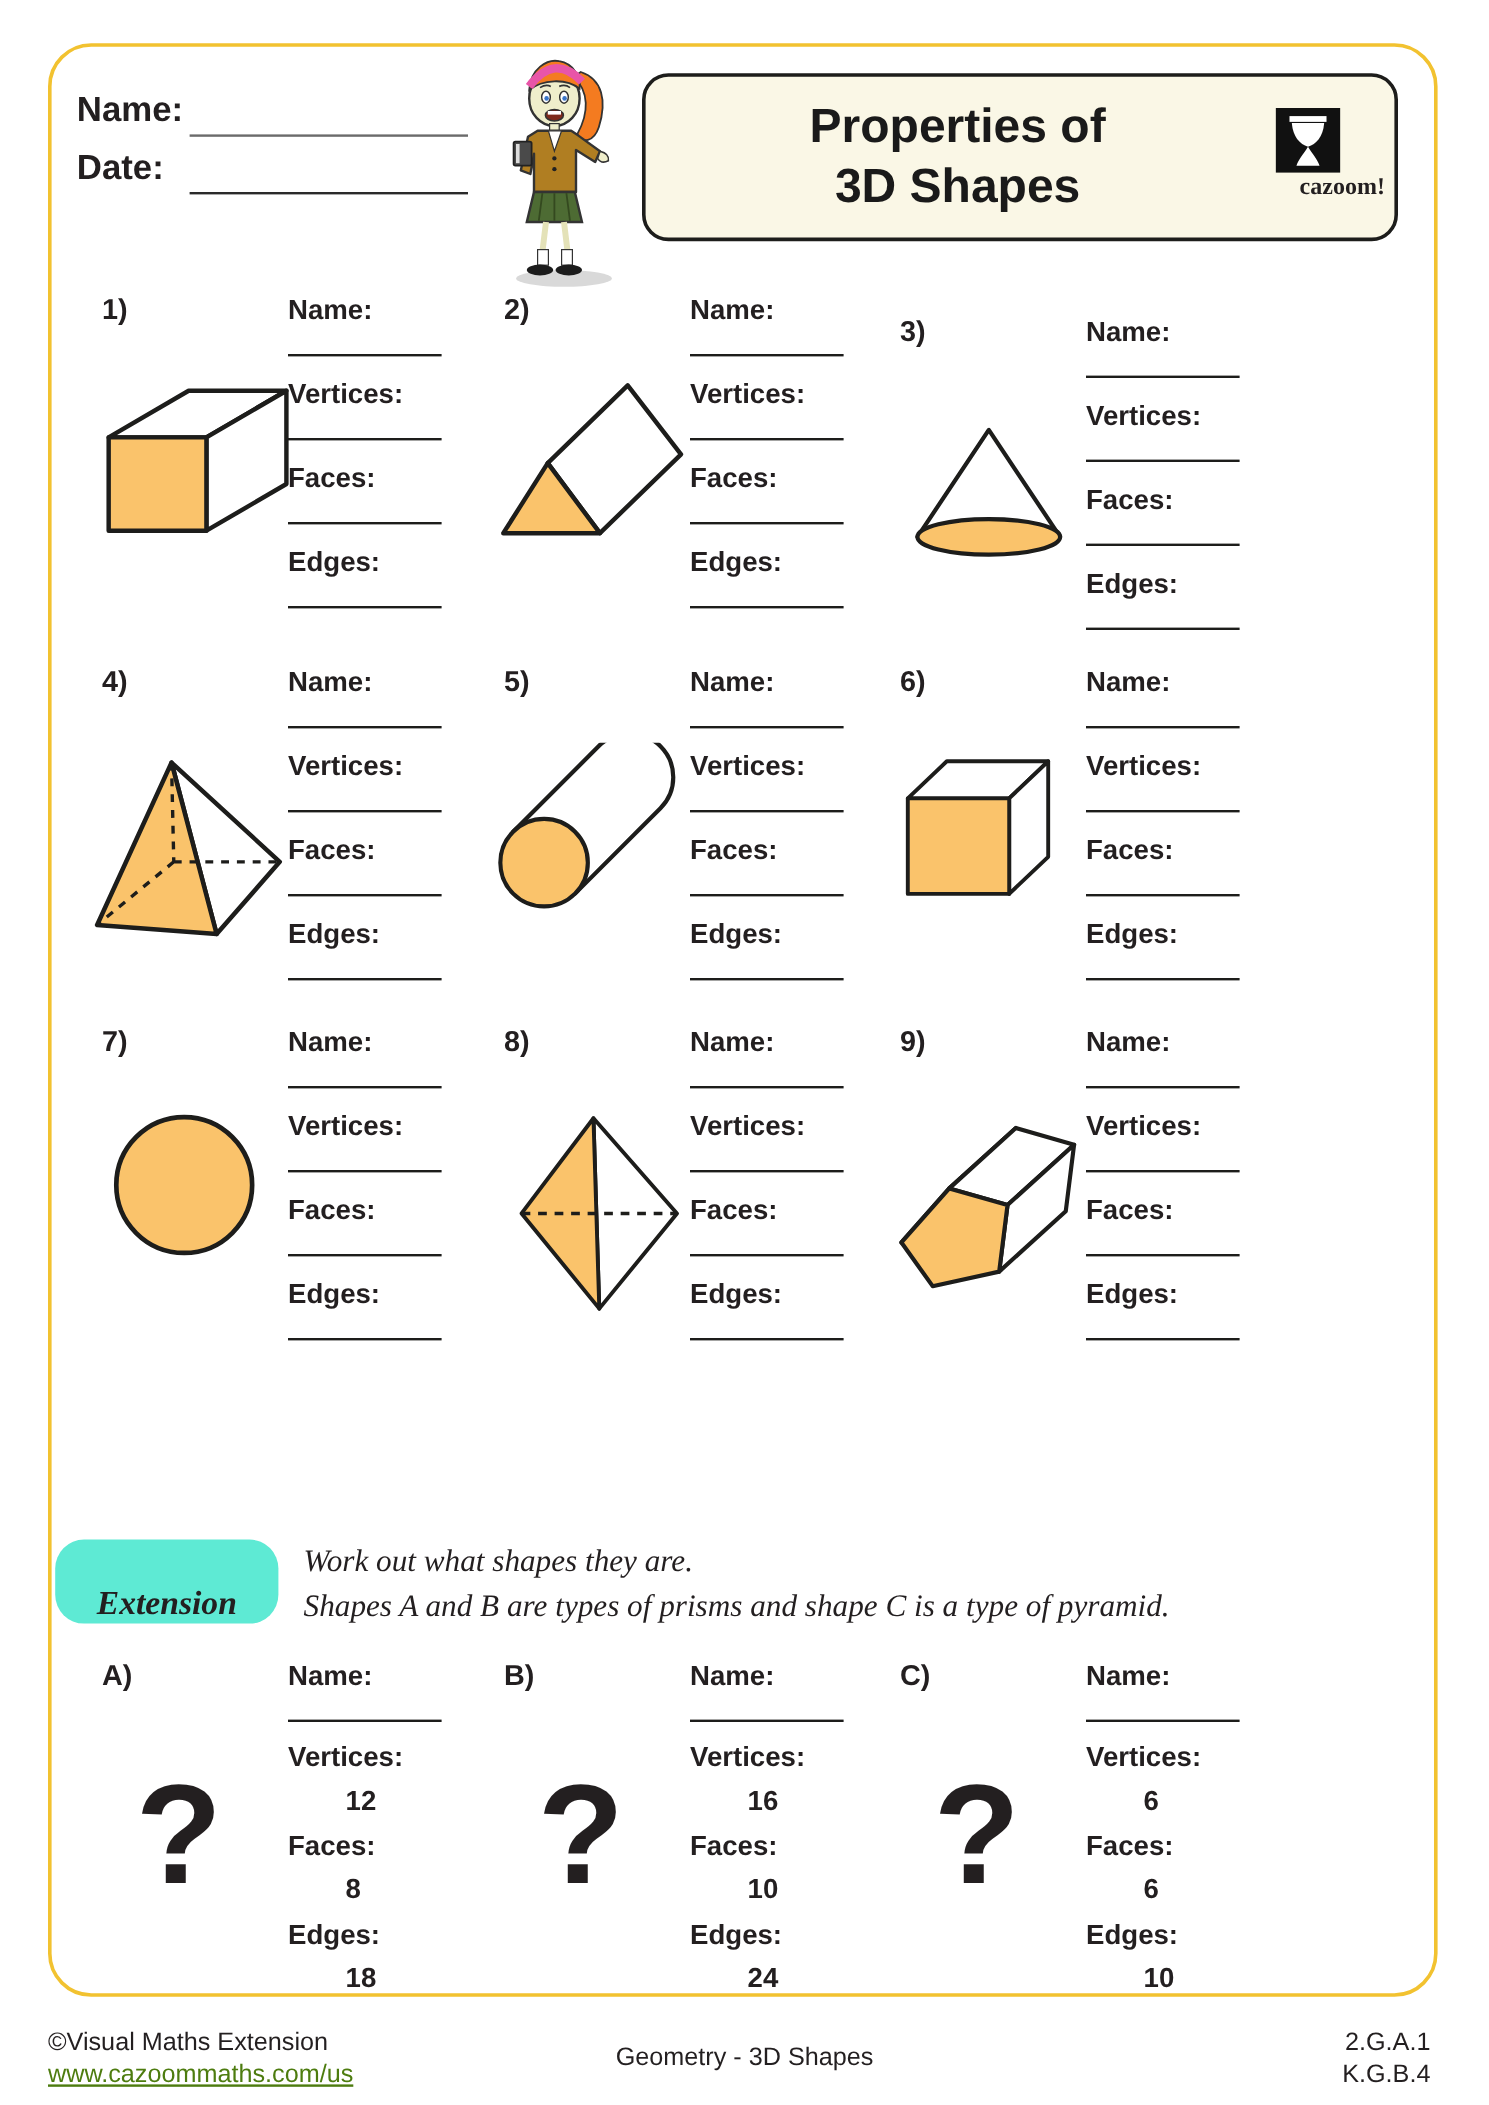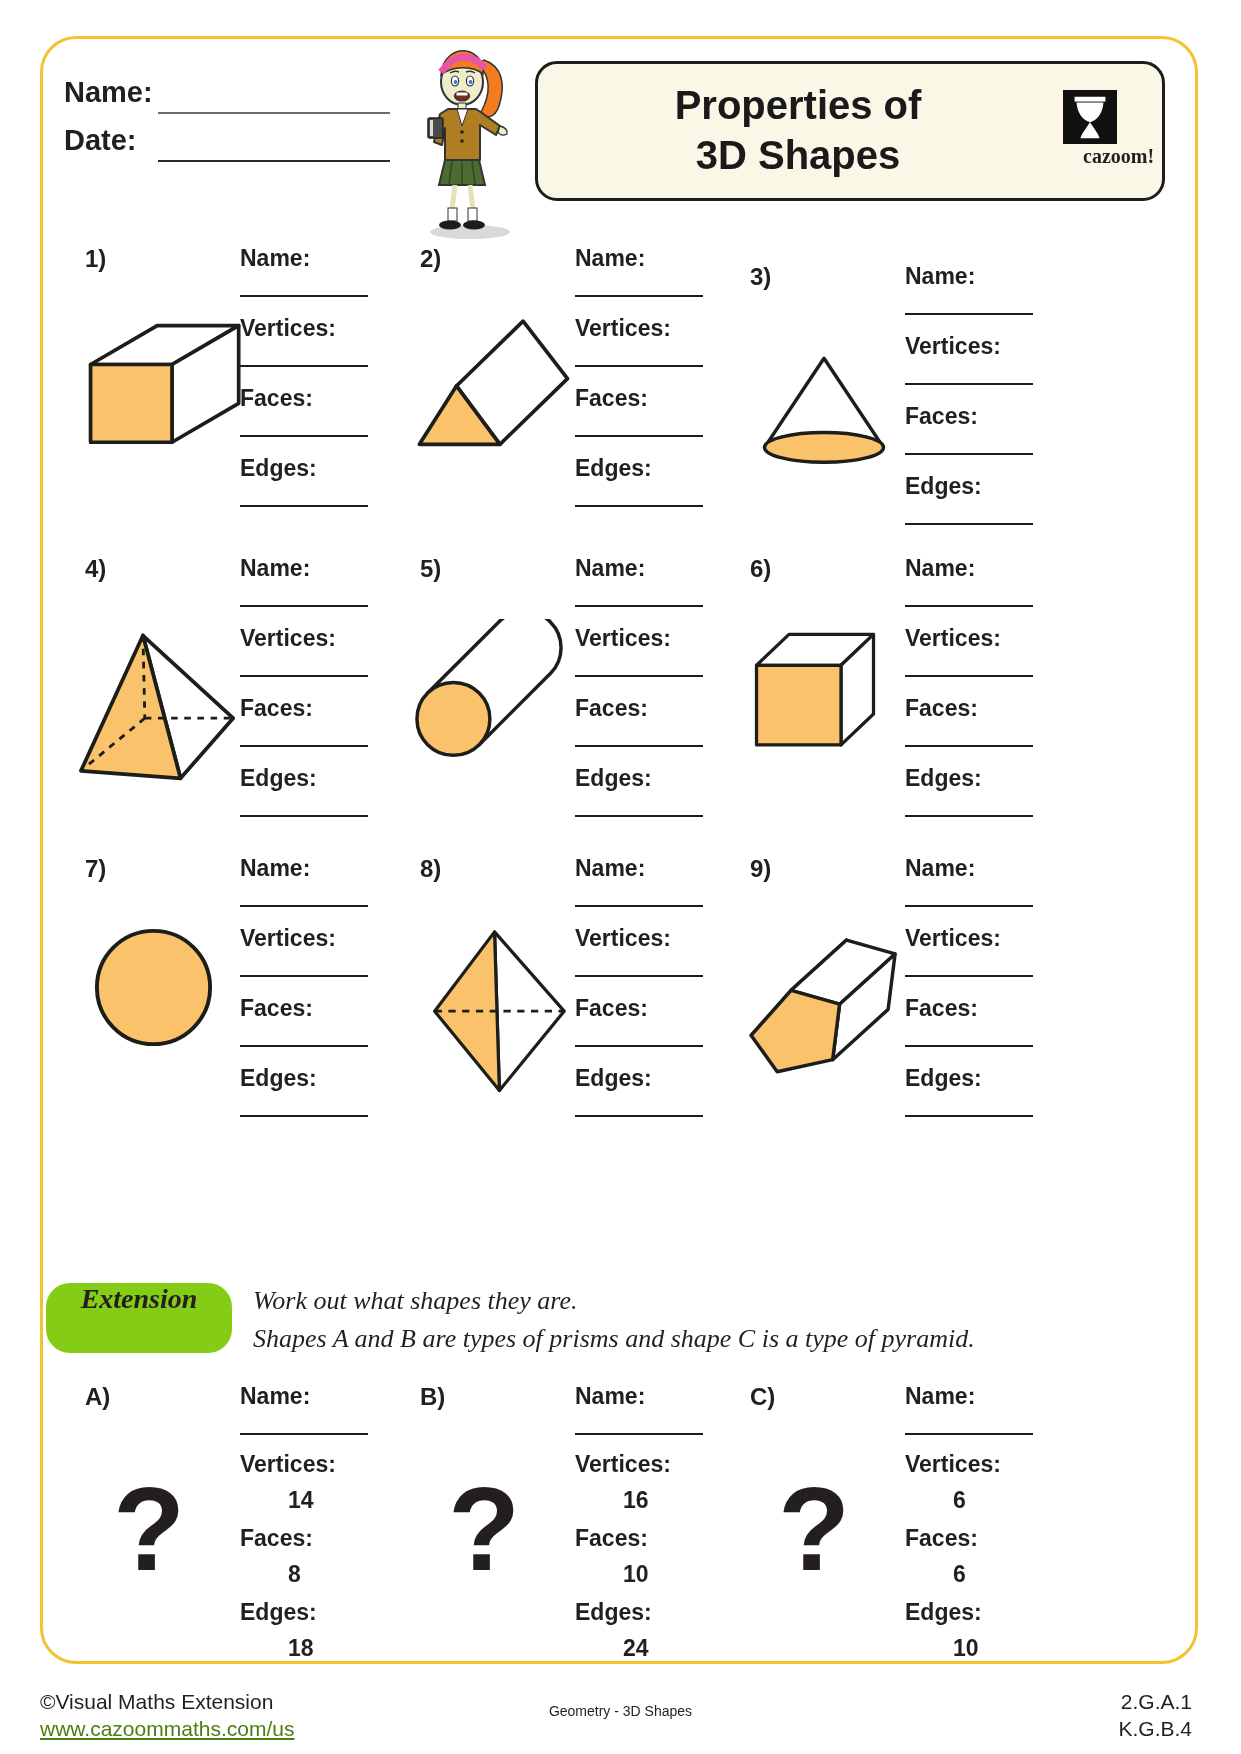--- a/index.html
+++ b/index.html
@@ -26,38 +26,38 @@
 
   
   .qblock{position:absolute;width:320px;height:300px;}
   .qnum{position:absolute;left:0;top:0;font-weight:bold;font-size:24px;}
   .fields{position:absolute;left:155px;top:0;width:130px;}
   .flabel{font-weight:bold;font-size:23px;height:28px;margin-bottom:22px;white-space:nowrap;}
   .fline{width:128px;height:2px;background:#1d1d1b;margin-bottom:18px;}
   .shape-holder{position:absolute;}
 
   
-  #ext-pill{left:46px;top:1283px;width:186px;height:70px;background:#84cc16;border-radius:24px;
-            display:flex;align-items:flex-start;justify-content:center;}
+  #ext-pill{left:46px;top:1283px;width:186px;height:70px;background:#5eead4;border-radius:24px;
+            display:flex;align-items:flex-end;justify-content:center;}
   #ext-pill .t{font-family:"Liberation Serif", serif;font-weight:bold;font-style:italic;font-size:28px;}
   #ext-text{left:253px;top:1282px;width:900px;font-family:"Liberation Serif", serif;
             font-style:italic;font-size:26px;line-height:38px;}
   .exblock{position:absolute;width:320px;height:300px;}
   .exletter{position:absolute;left:0;top:0;font-weight:bold;font-size:24px;}
   .excol{position:absolute;left:155px;top:0;width:150px;}
   .exname{font-weight:bold;font-size:23px;height:28px;margin-bottom:22px;}
   .exline{width:128px;height:2px;background:#1d1d1b;margin-bottom:16px;}
   .exlabel{font-weight:bold;font-size:23px;height:28px;margin-bottom:8px;white-space:nowrap;}
   .exvalue{font-weight:bold;font-size:23px;height:28px;margin-left:48px;margin-bottom:10px;}
   .qmark{position:absolute;left:28px;top:78px;font-size:118px;font-weight:bold;color:#231F20;}
 
   
   #footer-left{left:40px;top:1688px;font-size:21px;line-height:27px;}
   #footer-url{color:#4d7c0f;text-decoration:underline;cursor:pointer;}
-  #footer-center{left:0;top:1703px;width:1241px;text-align:center;font-size:14px;}
+  #footer-center{left:0;top:1703px;width:1241px;text-align:center;font-size:21px;}
   #footer-right{left:992px;top:1688px;width:200px;text-align:right;font-size:21px;line-height:27px;}
 
   svg{display:block;}
 </style>
 </head>
 <body>
 
 <div id="frame" class="abs"></div>
 
 <div class="abs hdr-label" style="left:64px;top:76px;">Name:</div>
@@ -302,21 +302,21 @@
   <div>Shapes A and B are types of prisms and shape C is a type of pyramid.</div>
 </div>
 <div id="ext-items" class="abs" style="left:85px;top:1383px;width:1080px;height:290px;">
     <div class="exblock" style="left: 0px; top: 0px;">
     <div class="exletter">A)</div>
     <div class="qmark">?</div>
     <div class="excol">
       <div class="exname">Name:</div>
       <div class="exline"></div>
       <div class="exlabel">Vertices:</div>
-      <div class="exvalue">14</div>
+      <div class="exvalue">12</div>
       <div class="exlabel">Faces:</div>
       <div class="exvalue">8</div>
       <div class="exlabel">Edges:</div>
       <div class="exvalue">18</div>
     </div>
   </div>
     <div class="exblock" style="left: 335px; top: 0px;">
     <div class="exletter">B)</div>
     <div class="qmark">?</div>
     <div class="excol">

